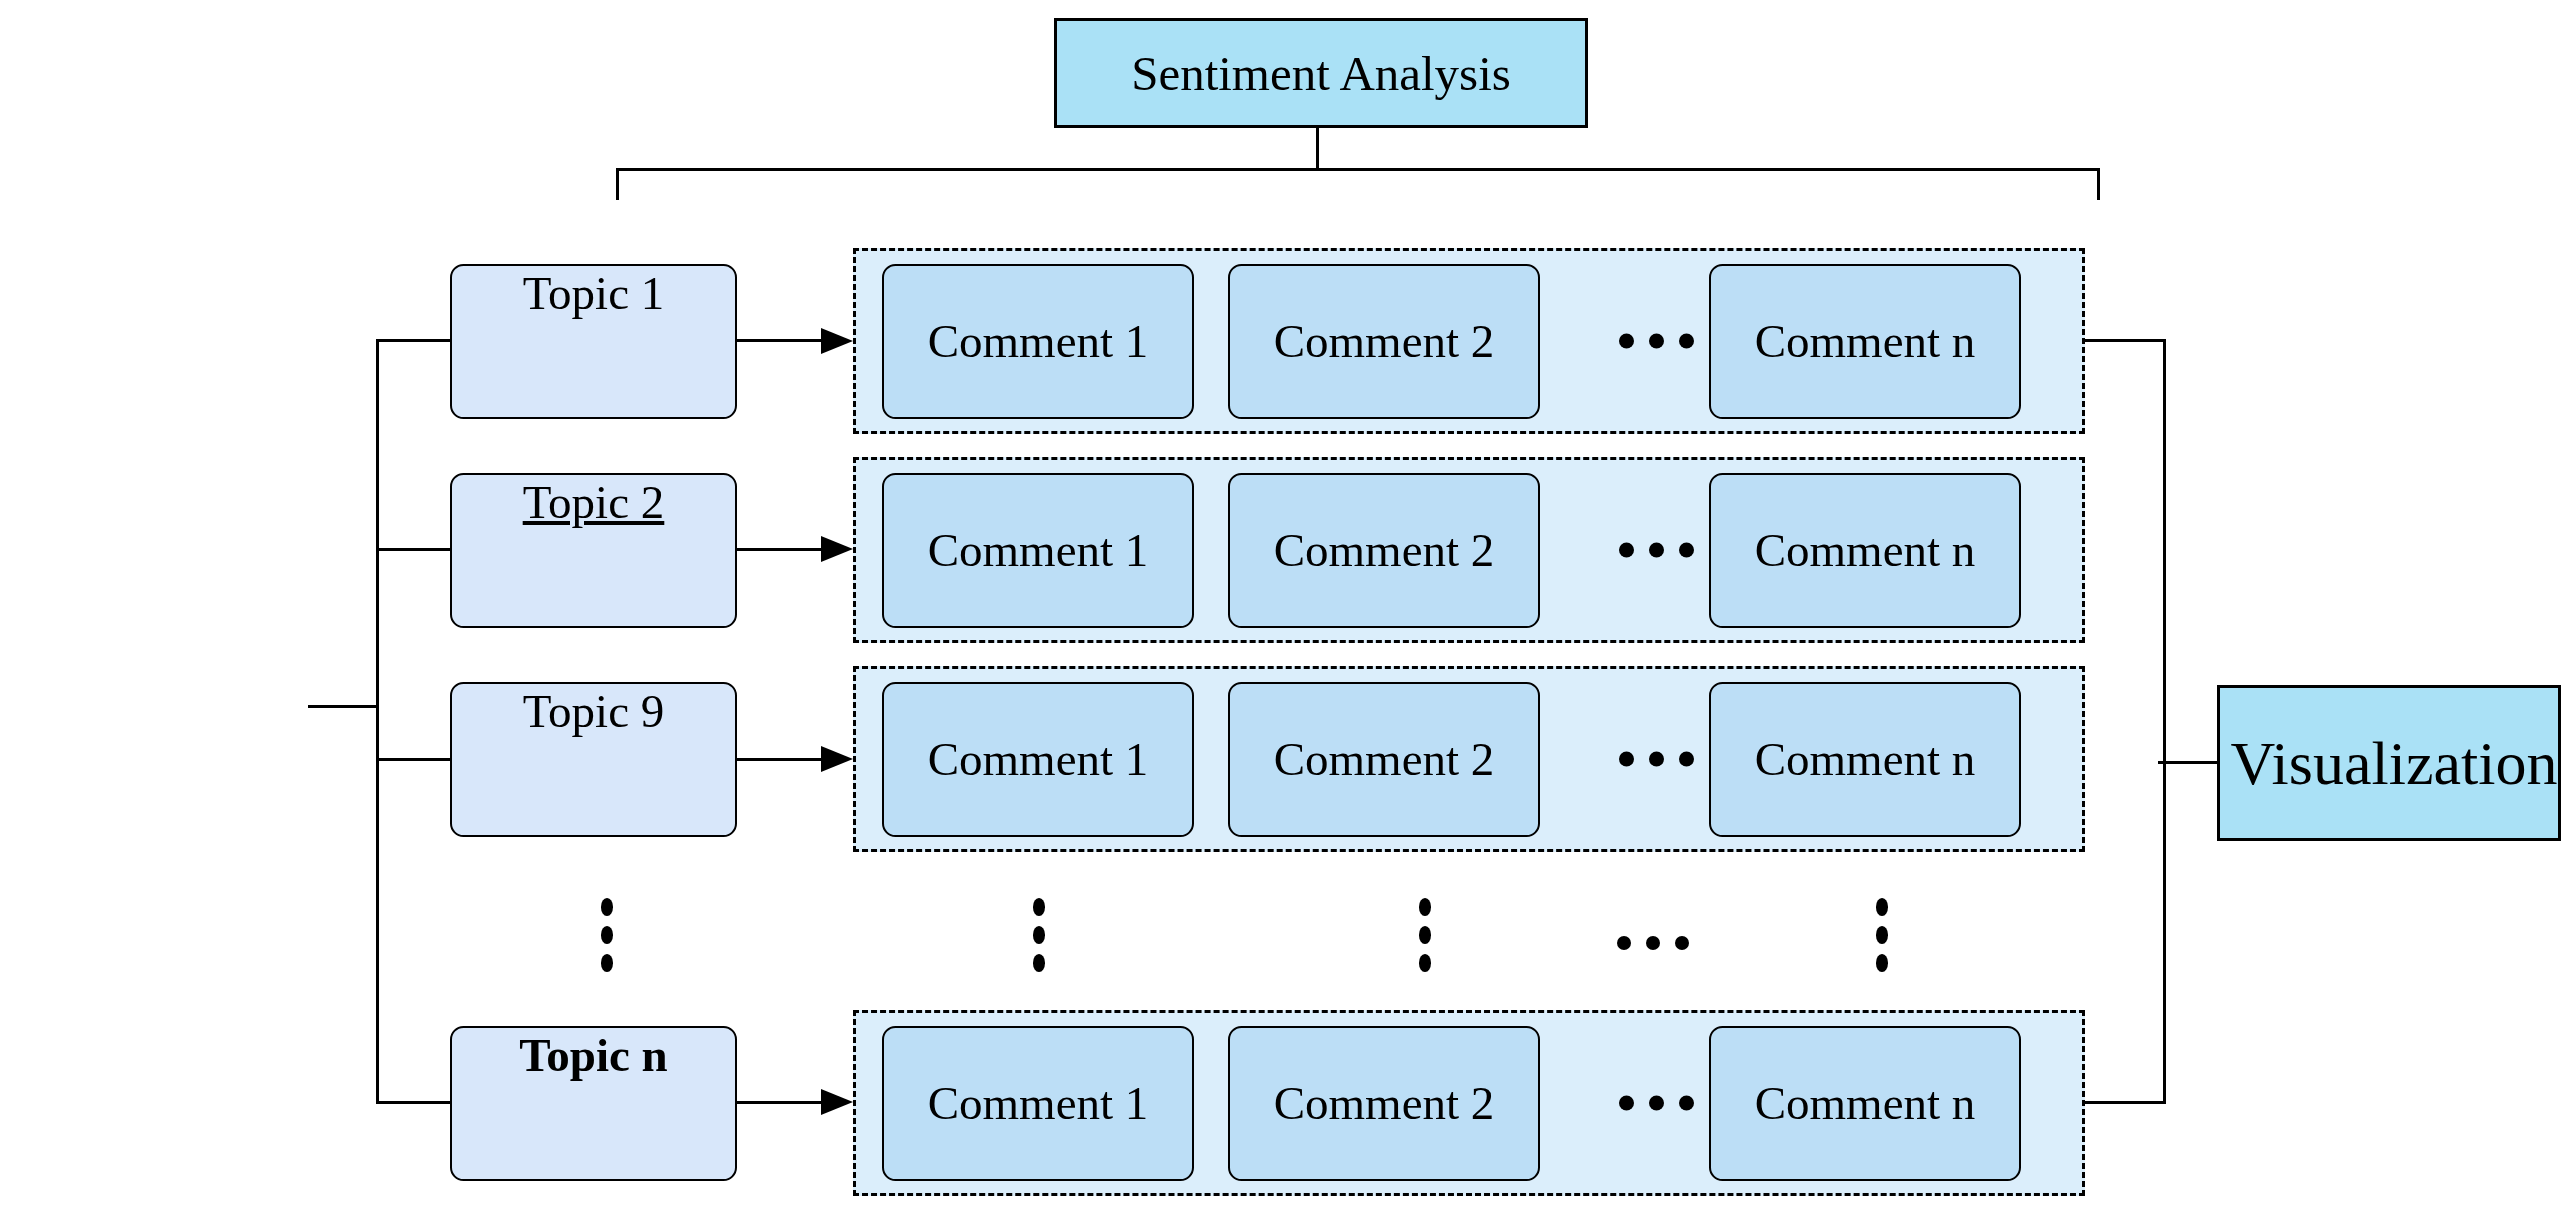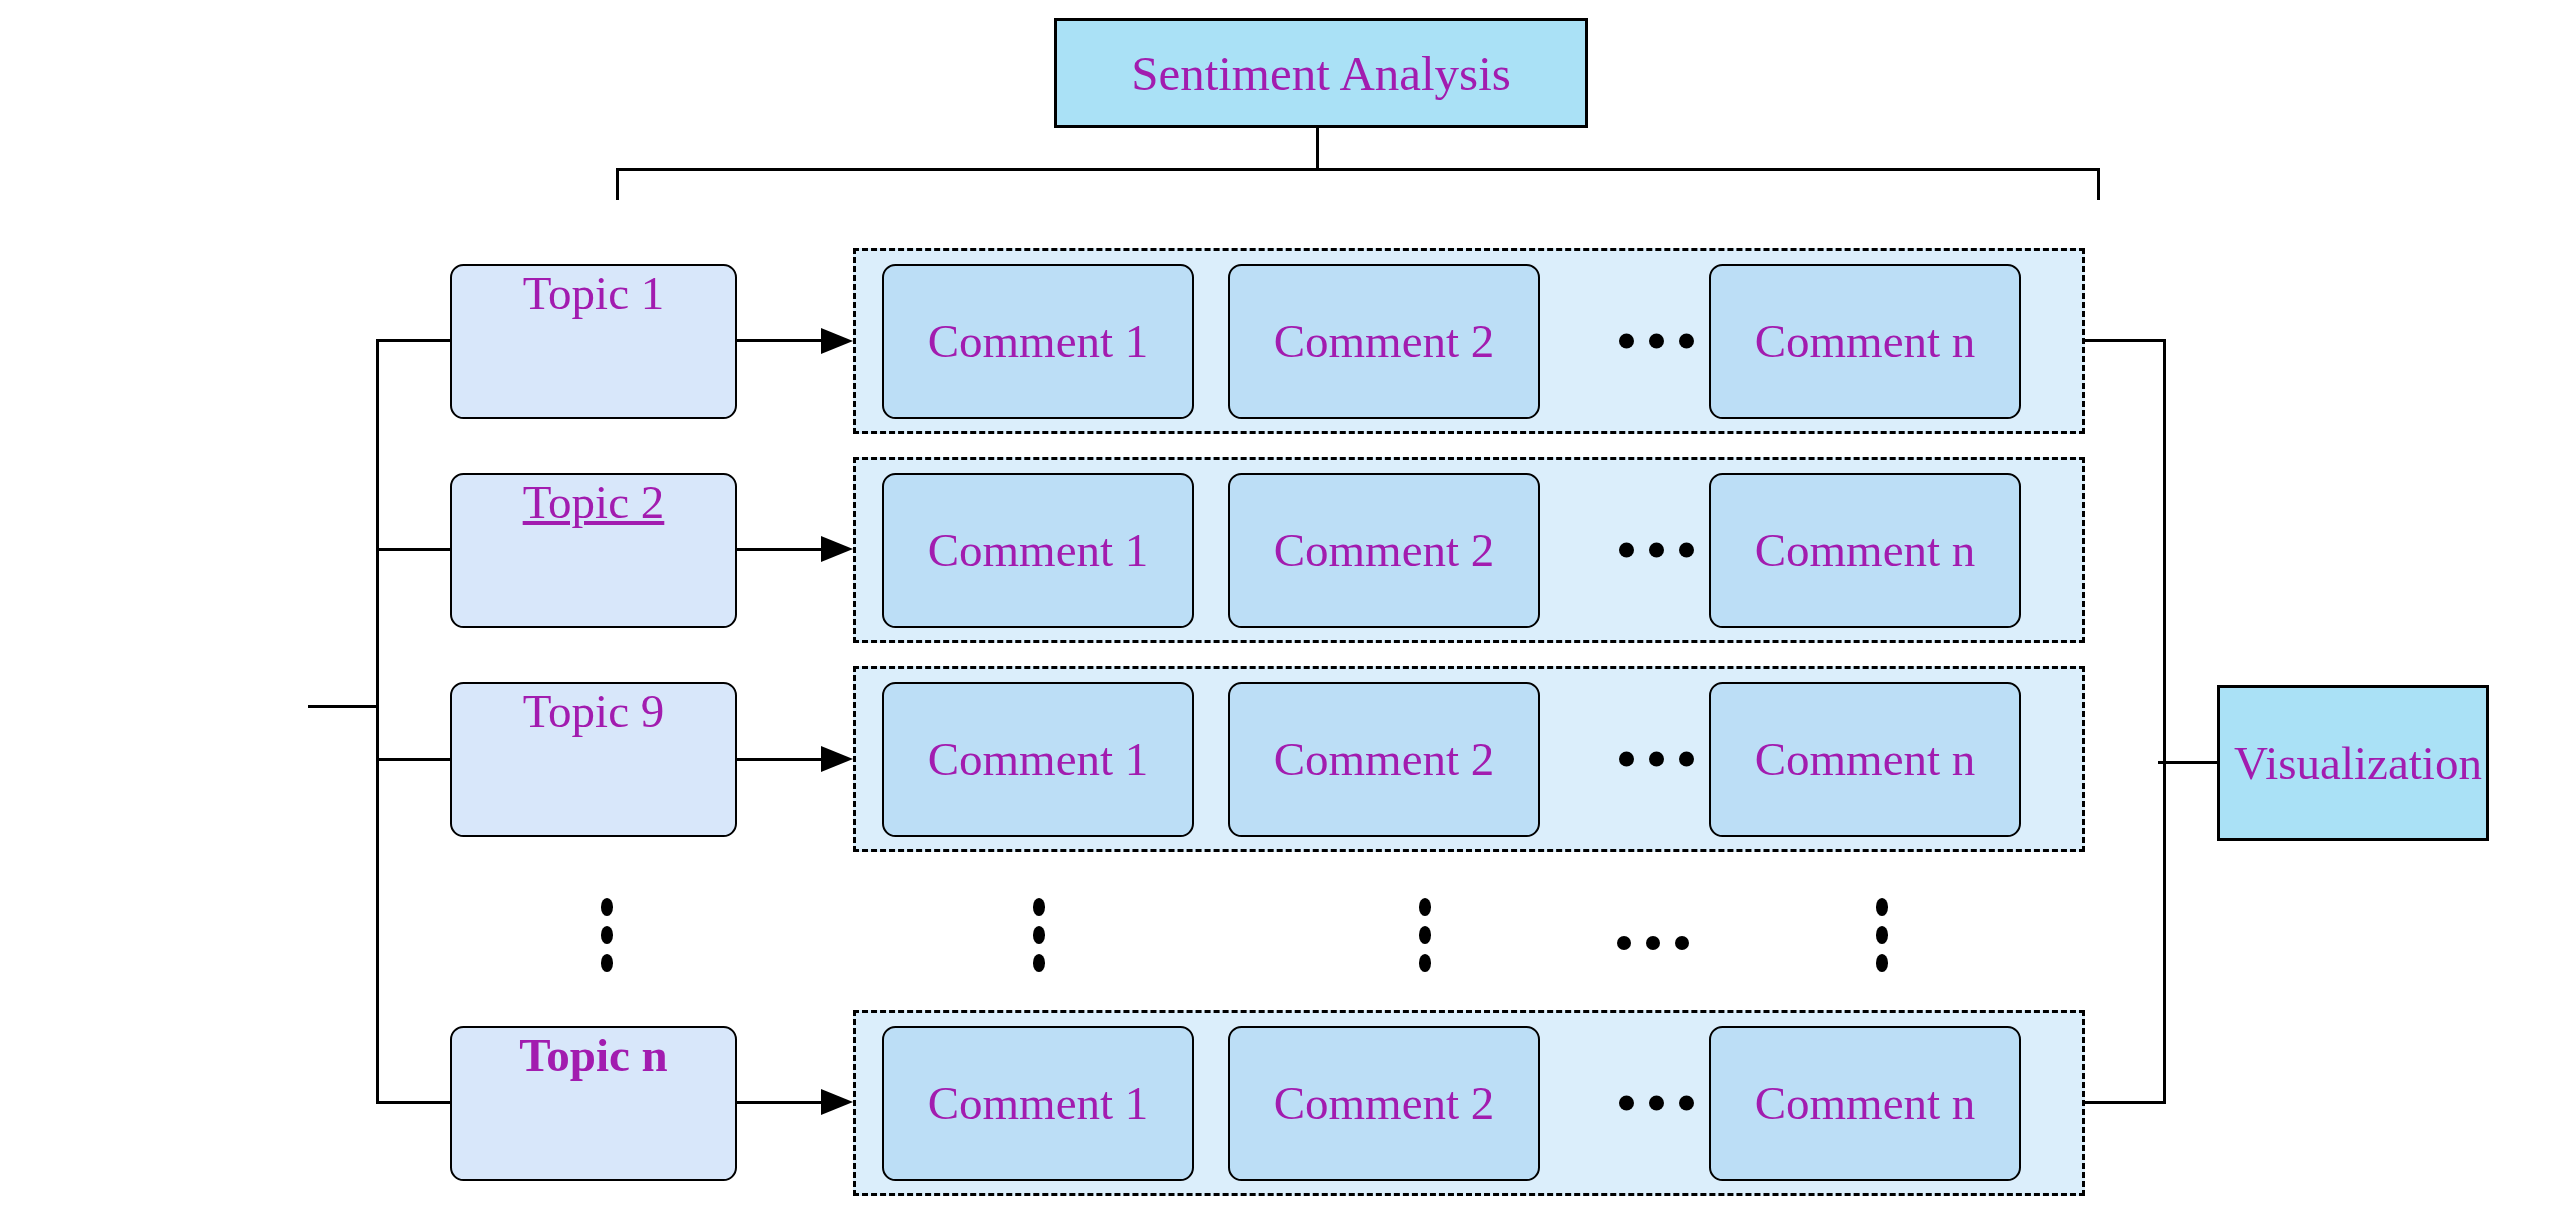--- a/index.html
+++ b/index.html
@@ -2,38 +2,38 @@
 <html style="font-size:13.4px"><head>
 <meta charset="utf-8">
 <style>
   html, body { margin: 0; padding: 0; background: #ffffff; }
   #canvas {
     position: relative;
     width: 2576px;
     height: 1211px;
     background: #ffffff;
     font-family: "Liberation Serif", "DejaVu Serif", serif;
-    color: #a21caf;
+    color: #000000;
   }
 
   
   .outer-box {
     position: absolute;
     background: #aae1f6;
     border: 3.4px solid #000000;
     box-sizing: border-box;
     display: flex;
     align-items: center;
     justify-content: center;
     font-size: 49px;
     white-space: nowrap;
   }
   #sentiment-box { left: 1054px; top: 18.4px;  width: 534px; height: 110px; }
   #method-box    { left: 22.6px;   top: 628px; width: 286px; height: 155px; font-size: 47px; }
-  #viz-box       { left: 2217px; top: 685px; width: 272px; height: 156px; font-size: 47px; padding-left: 10px; }
+  #viz-box       { left: 2217px; top: 685px; width: 344px; height: 156px; font-size: 62px; padding-left: 10px; }
 
   
   .topic-box {
     position: absolute;
     left: 450px;
     width: 287px;
     height: 155px;
     background: #d8e7fa;
     border: 2.5px solid #000000;
     border-radius: 13.4px;

